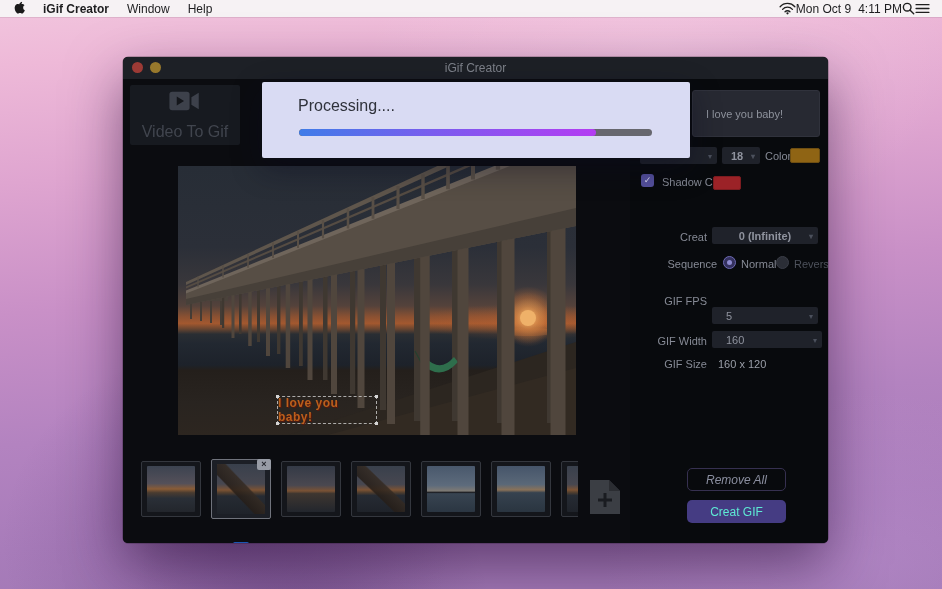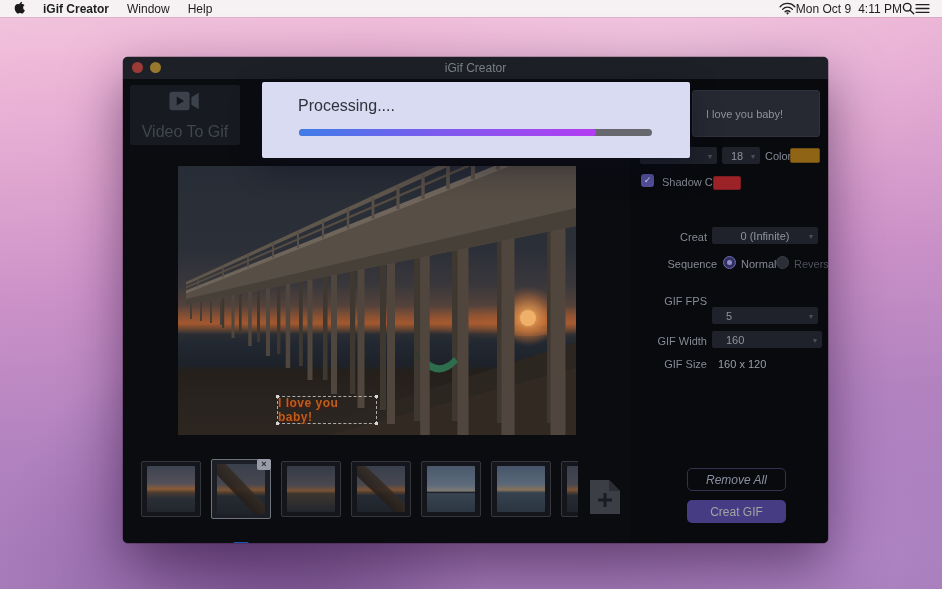--- a/index.html
+++ b/index.html
@@ -116,21 +116,21 @@
   .caption-input {
     position:absolute; left:62px; top:11px; width:128px; height:47px;
     background:#272932; border:1px solid #30323c; border-radius:3px;
     color:#8e929c; display:flex; align-items:center; padding-left:13px; font-size:11px;
   }
   .dd {
     position:absolute; height:17px; background:#1f222a; border-radius:2px;
     color:#8f939e; display:flex; align-items:center;
   }
   .dd .arrow { position:absolute; right:5px; top:50%; transform:translateY(-50%); font-size:8px; color:#4b505c; }
-  .dd.center { justify-content:center; }
+  .dd.center { justify-content:center;font-weight:bold; }
   .dd.leftpad { padding-left:14px; }
   .swatch { position:absolute; border-radius:2px; }
   .sw-gold { left:160px; top:69px; width:30px; height:15px; background:#8f6414; border:1px solid #6e4e12; }
   .sw-red { left:83px; top:97px; width:28px; height:14px; background:#9b2227; border:1px solid #7c1c20; }
   .checkbox {
     position:absolute; left:11px; top:95px; width:13px; height:13px;
     background:#55519e; border-radius:3px; color:#dcdcf2; font-size:9px;
     line-height:13px; text-align:center;
   }
   .radio { position:absolute; width:13px; height:13px; border-radius:50%; }
@@ -139,21 +139,21 @@
   .radio.off { background:#2b2e36; border:1.5px solid #3a3d46; }
   .opt-label { position:absolute; color:#868a95; }
   .opt-label.dim { color:#4d515b; }
   .btn-outline {
     position:absolute; left:57px; top:389px; width:99px; height:23px;
     border:1px solid #363050; border-radius:5px; background:transparent;
     color:#8b8fa0; font-size:12px; display:flex; align-items:center; justify-content:center;font-style:italic;
   }
   .btn-primary {
     position:absolute; left:57px; top:421px; width:99px; height:23px;
-    background:#453c83; border-radius:5px; color:#a3a3a3; font-size:12px;
+    background:#453c83; border-radius:5px; color:#5eead4; font-size:12px;
     display:flex; align-items:center; justify-content:center;
   }
 
   
   .modal {
     position:absolute; left:139px; top:25px; width:428px; height:76px;
     background:#d9dbf3; border-radius:2px; z-index:20;
     box-shadow:0 10px 30px rgba(10,10,30,0.45);
   }
   .modal-msg { position:absolute; left:36px; top:15px; font-size:16px; color:#2f323b; }

